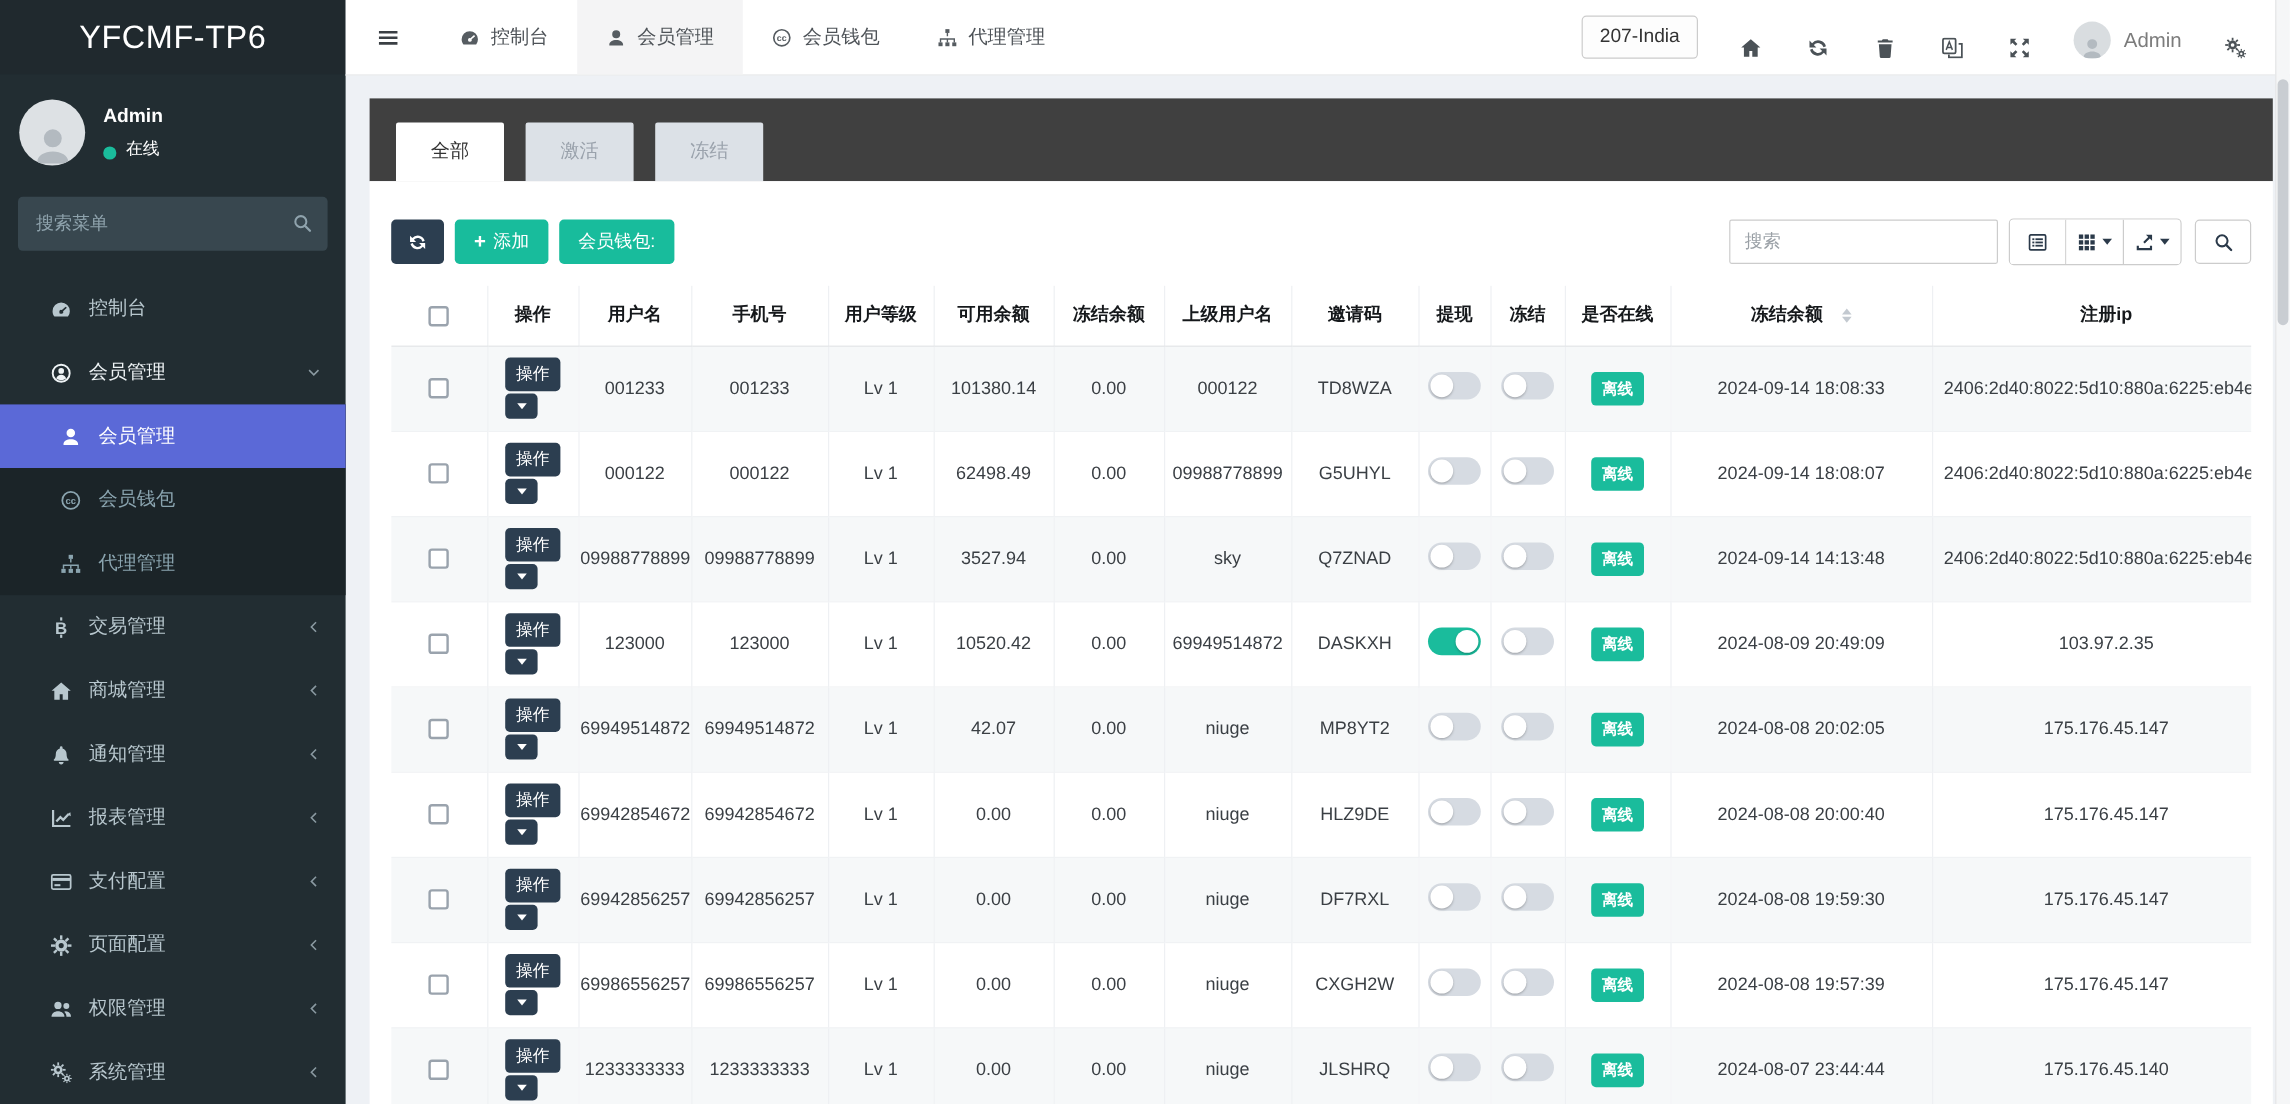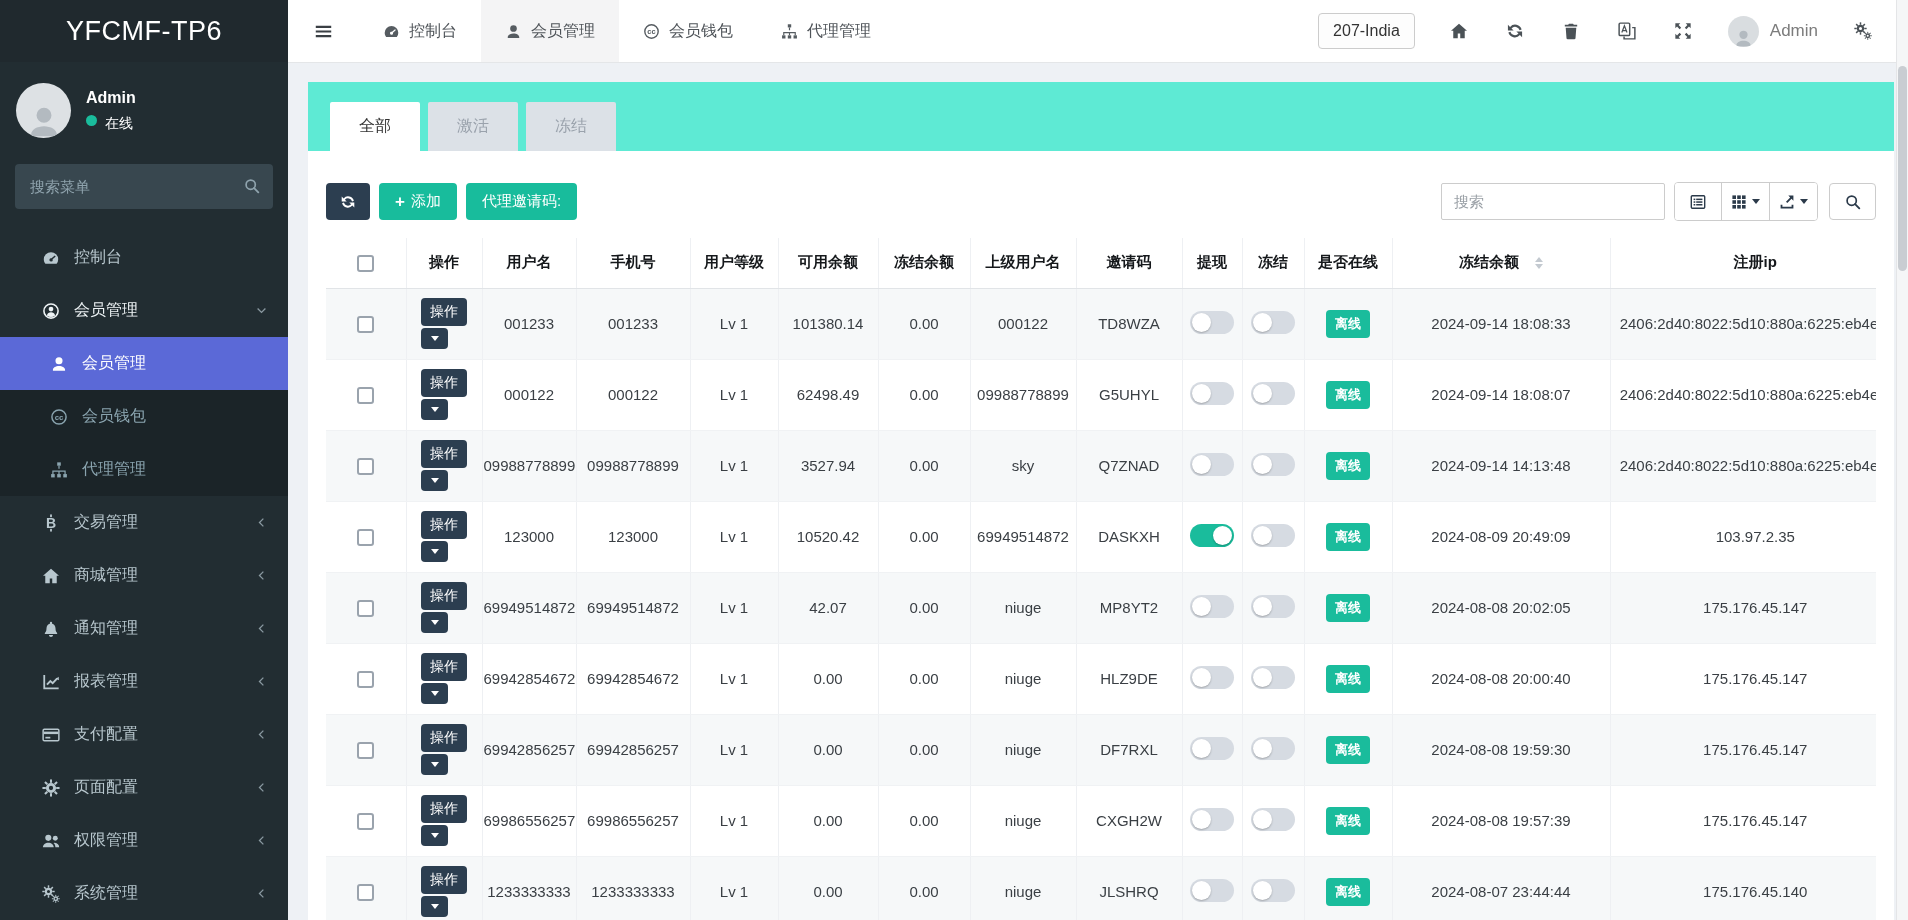--- a/index.html
+++ b/index.html
@@ -10,21 +10,21 @@
   svg{fill:currentColor}
 
   
   .sidebar{width:288px;flex-shrink:0;background:#222d32;display:flex;flex-direction:column}
   .logo{height:63px;background:#20292e;color:#fff;display:flex;align-items:center;justify-content:center;font-size:27px;letter-spacing:.5px}
   .logo .b{font-weight:normal}
   .user-panel{display:flex;align-items:center;gap:15px;padding:21px 16px 20px 16px}
   .avatar{width:55px;height:55px;border-radius:50%;background:#dde1e4;color:#b3bac0;display:flex;align-items:flex-end;justify-content:center;overflow:hidden;flex-shrink:0}
   .avatar svg{width:38px;height:38px;margin-bottom:-3px}
   .uinfo .uname{color:#fff;font-weight:bold;font-size:16px;margin-bottom:8px}
-  .ustatus{color:#fff;font-size:14px;display:flex;align-items:flex-start;gap:8px}
+  .ustatus{color:#fff;font-size:14px;display:flex;align-items:flex-end;gap:8px}
   .dot{width:11px;height:11px;border-radius:50%;background:#1abc9c}
   .side-search{margin:6px 15px 18px;position:relative}
   .side-search input{width:100%;height:45px;background:#38474f;border:none;border-radius:4px;color:#c9d4da;padding:0 42px 0 15px;font-size:15px;outline:none}
   .side-search input::placeholder{color:#8fa3ad}
   .side-search .sicon{position:absolute;right:13px;top:14px;color:#8fa3ad;width:16px;height:16px}
   .nav-side{list-style:none;margin:4px 0 0;padding:0}
   .nv{height:53px;display:flex;align-items:center;color:#b8c7ce;font-size:16px;padding:0 20px 0 42px;cursor:pointer}
   .nv .mi{width:18px;height:18px;margin-right:14px;flex-shrink:0}
   .nv .chev{margin-left:auto;width:13px;height:13px;color:#8a99a1}
   .nv.open{color:#eef3f5}
@@ -34,32 +34,32 @@
 
   
   .main{flex:1;display:flex;flex-direction:column;min-width:0}
   .navbar{height:63px;background:#fff;border-bottom:1px solid #e4e6e8;display:flex;align-items:center;flex-shrink:0;padding-right:30px}
   .nav-toggle{padding:0 26px;color:#3a3f44;cursor:pointer;height:100%;display:flex;align-items:center}
   .nav-toggle svg{width:19px;height:19px}
   .ntabs{display:flex;height:100%}
   .ntab{display:flex;align-items:center;gap:9px;padding:0 24px;color:#4e5358;font-size:16px;cursor:pointer}
   .ntab svg{width:17px;height:17px;color:#565c61}
   .ntab.active{background:#f4f4f5}
-  .nav-right{margin-left:auto;display:flex;align-items:center}
+  .nav-right{margin-left:auto;display:flex;align-items:flex-end}
   .region-btn{border:1px solid #ccc;background:#fdfdfd;border-radius:4px;padding:8px 14px;font-size:16px;color:#333;margin-right:16px;cursor:pointer}
   .nicon{padding:0 19px;color:#4b5257;cursor:pointer;display:flex;align-items:center}
   .nicon svg{width:18px;height:18px}
   .nav-user{display:flex;align-items:center;gap:11px;padding:0 17px;color:#7c7c7c;font-size:17px;cursor:pointer}
   .avatar-sm{width:31px;height:31px;border-radius:50%;background:#d9dde0;color:#b3bac0;display:flex;align-items:flex-end;justify-content:center;overflow:hidden}
   .avatar-sm svg{width:21px;height:21px;margin-bottom:-2px}
 
   
   .content{flex:1;padding:19px 14px 0 20px;overflow:hidden}
   .card{height:100%;display:flex;flex-direction:column}
-  .ftabs{background:#5eead4;padding:20px 0 0 22px;display:flex;gap:8px}
+  .ftabs{background:#404040;padding:20px 0 0 22px;display:flex;gap:18px}
   .ftab{padding:14px 29px;background:#dce1e7;color:#9aa2ac;font-size:16px;border-radius:2px 2px 0 0;cursor:pointer}
   .ftab.active{background:#fff;color:#333}
   .card-body{background:#fff;flex:1;padding:31px 18px 0 18px;overflow:hidden}
   .toolbar{display:flex;align-items:center}
   .tb-left{display:flex;gap:9px}
   .btn{border:none;border-radius:4px;cursor:pointer;font-size:15px;font-family:inherit}
   .btn-dark{background:#2c3e50;color:#fff;width:44px;height:37px;display:flex;align-items:center;justify-content:center}
   .btn-dark svg{width:16px;height:16px}
   .btn-teal{background:#18bc9c;color:#fff;height:37px;padding:0 16px;display:flex;align-items:center;gap:6px}
   .plus{font-size:17px;font-weight:bold;line-height:1}
@@ -458,21 +458,21 @@
               <button class="btn btn-dark">
                   <svg>
                     <use href="#i-refresh"></use>
                   </svg>
                 </button>
               <button class="btn btn-teal">
                   <span class="plus">+</span>
                   <span>添加</span>
                 </button>
               <button class="btn btn-teal">
-                  <span>代理邀请码:</span>
+                  <span>会员钱包:</span>
                 </button>
             </div>
             <div class="tb-right">
               <input class="tb-search" type="text" placeholder="搜索" style="">
               <div class="btn-group">
                 <button class="bg-btn">
                     <svg>
                       <use href="#i-list"></use>
                     </svg>
                   </button>

